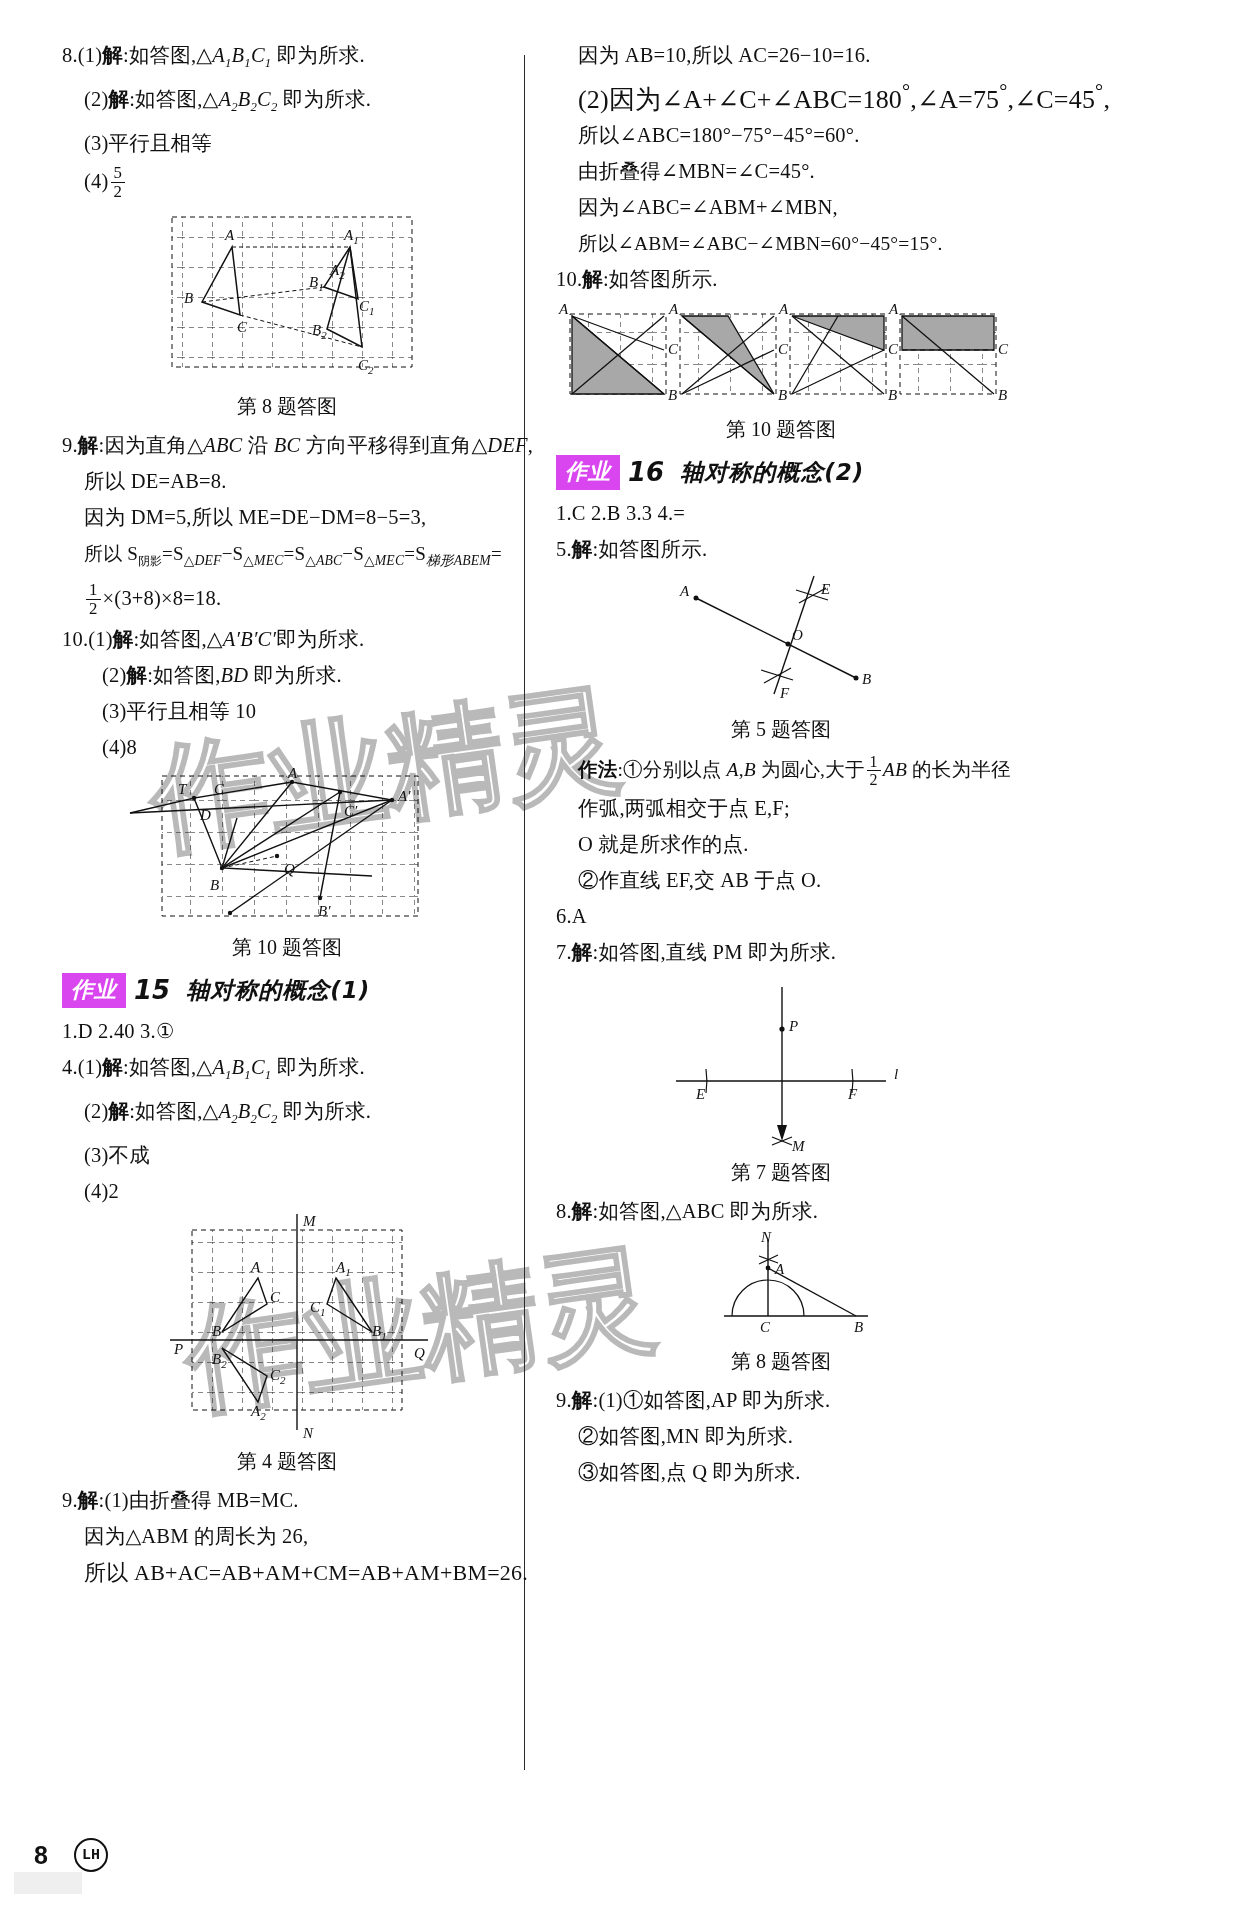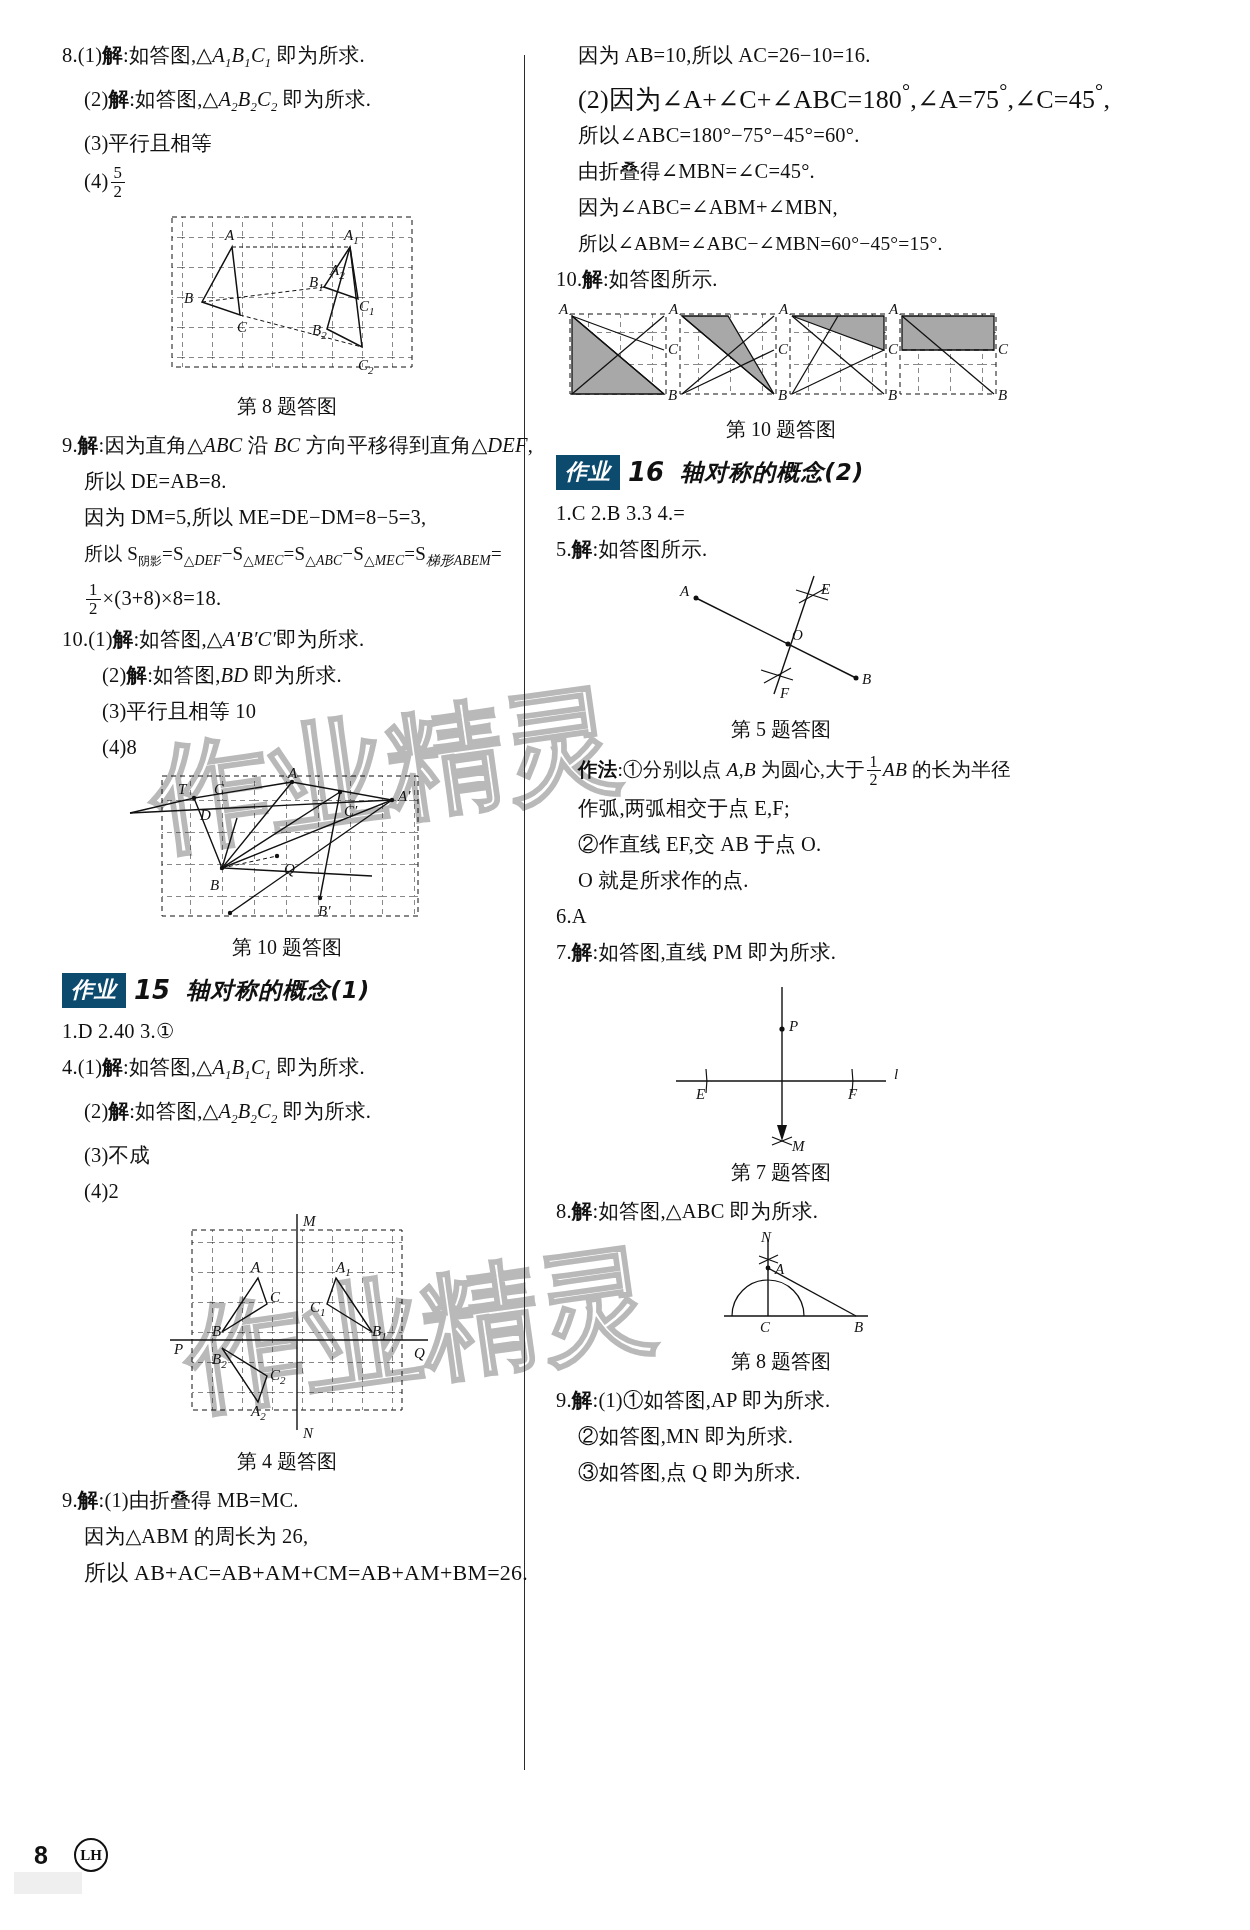--- a/index.html
+++ b/index.html
@@ -63,21 +63,21 @@
     text-align:center;font-size:20px;margin:6px 0 10px 0;
   }
 
   
   .sec{
     display:flex;align-items:center;gap:16px;
     margin:12px 0 8px 0;
     font-family:"DejaVu Sans","Liberation Sans",sans-serif;
   }
   .sec .badge{
-    background:#0c4a6e;color:#fff;font-weight:bold;font-size:22px;
+    background:#d946ef;color:#fff;font-weight:bold;font-size:22px;
     padding:2px 9px 3px 9px;letter-spacing:1px;
     font-style:italic;
     font-family:"DejaVu Sans","Liberation Sans",sans-serif;
   }
   .sec .num{
     font-weight:bold;font-size:26px;font-style:italic;margin-left:-8px;
   }
   .sec .title{
     font-weight:bold;font-size:23px;font-style:italic;letter-spacing:1px;
   }
@@ -95,21 +95,21 @@
     background:#efefef;
   }
   .pgno{
     position:absolute;left:34px;bottom:24px;
     font-size:25px;font-weight:bold;font-family:"Liberation Sans",sans-serif;
   }
   .logo{
     position:absolute;left:74px;bottom:22px;
     width:30px;height:30px;border:2.2px solid #111;border-radius:50%;
     display:flex;align-items:center;justify-content:center;
-    font-size:15px;font-weight:bold;font-family:Liberation Serif, serif;
+    font-size:15px;font-weight:bold;font-family:Liberation Mono, monospace;
   }
 </style>
 </head>
 <body>
 
 <div class="page">
 
   <div class="wm wm1">作业精灵</div>
   <div class="wm wm2">作业精灵</div>
 
@@ -391,22 +391,22 @@
         </svg>
       </div>
       <p class="cap">第 5 题答图</p>
     </div>
 
     <div>
       <p class="ln ind1" style="font-size:19.5px;">
         <span class="bd">作法</span><span>:①分别以点 </span><span class="it">A</span><span>,</span><span class="it">B</span><span> 为圆心,大于</span><span class="frac"><span class="nu">1</span><span class="de">2</span></span><span class="it">AB</span><span> 的长为半径</span>
       </p>
       <p class="ln ind1">作弧,两弧相交于点 E,F;</p>
+      <p class="ln ind1">O 就是所求作的点.</p>
       <p class="ln ind1">②作直线 EF,交 AB 于点 O.</p>
-      <p class="ln ind1">O 就是所求作的点.</p>
     </div>
 
     <p class="ln ind0">6.A</p>
 
     <div>
       <p class="ln ind0">
         <span>7.</span><span class="bd">解</span><span>:如答图,直线 PM 即为所求.</span>
       </p>
       <div class="fig">
         <svg width="450" height="180" viewBox="0 0 450 180">

